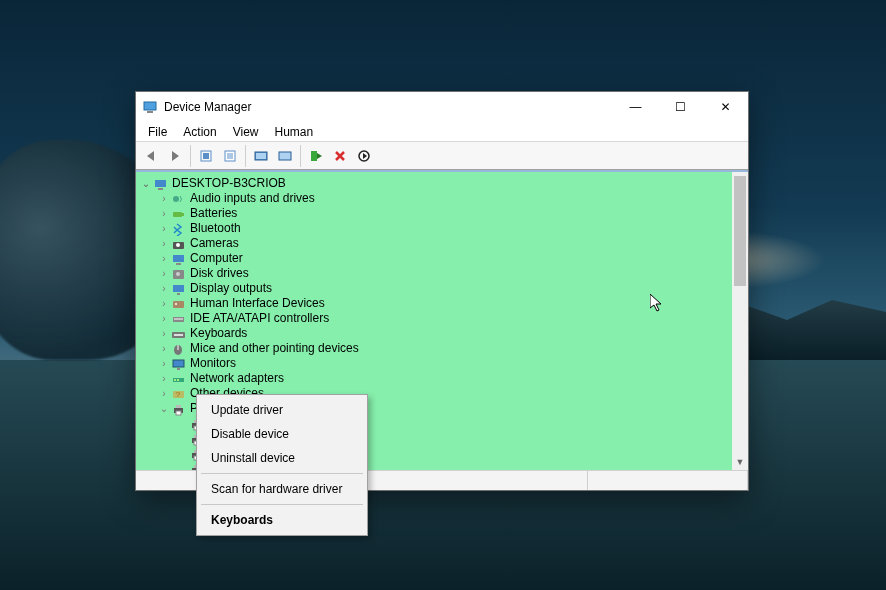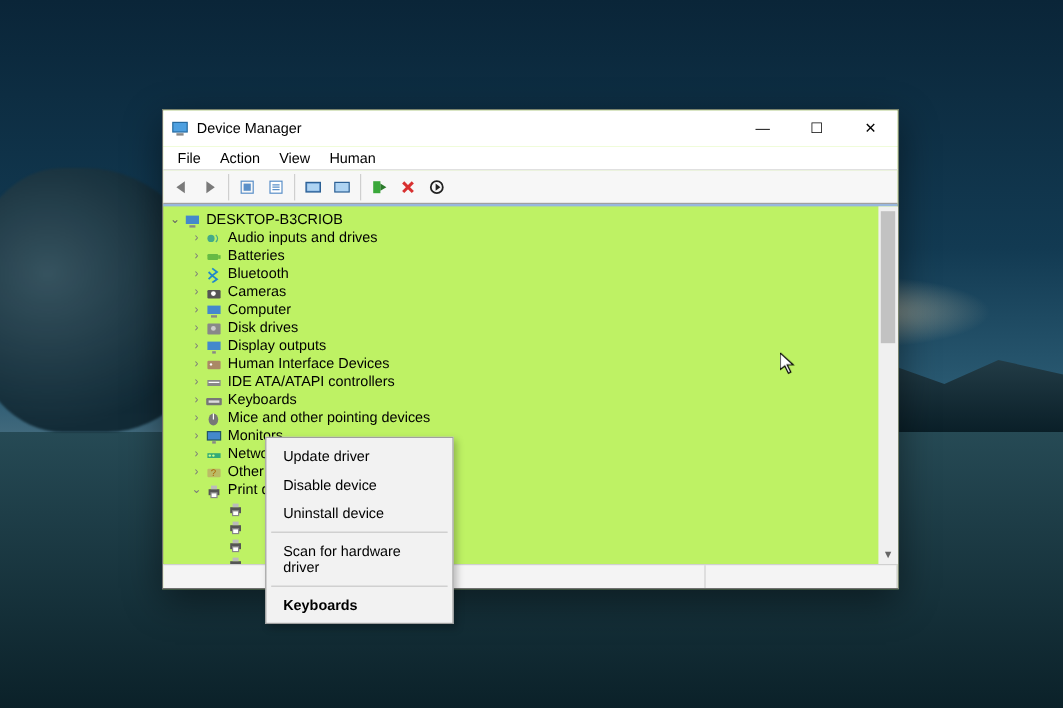--- a/index.html
+++ b/index.html
@@ -10,21 +10,21 @@
     position: relative;
   }
   
   .bg-rock-left { position:absolute; left:-20px; top:140px; width:200px; height:220px; background: radial-gradient(ellipse at 30% 40%, #3a5560 0%, #0e2530 70%); border-radius: 40% 60% 50% 40%; filter: blur(1px); opacity:.9;}
   .bg-rock-right{ position:absolute; right:0; top:280px; width:180px; height:80px;  background: linear-gradient(180deg,#2a4550,#0a1f28); clip-path: polygon(0 50%, 20% 30%, 45% 50%, 70% 25%, 100% 40%, 100% 100%, 0 100%);}
   .bg-water { position:absolute; bottom:0; left:0; right:0; height:230px; background: linear-gradient(180deg, #264a55 0%, #0b2129 100%);}
   .bg-sky-glow{position:absolute; right:60px; top:230px; width:220px; height:60px; background: radial-gradient(ellipse,#f0d8b0 0%,rgba(240,216,176,0)70%); opacity:.55;}
 
   .window {
     position: absolute; left: 135px; top: 91px; width: 614px; height: 400px;
-    background: #bef264; border: 1px solid #707070; box-shadow: 0 10px 30px rgba(0,0,0,.45);
+    background: #86efac; border: 1px solid #707070; box-shadow: 0 10px 30px rgba(0,0,0,.45);
   }
   .titlebar { height: 30px; display:flex; align-items:center; padding-left:6px; background:#fff;}
   .titlebar .icon { width:16px; height:16px; margin-right:6px; }
   .titlebar .title { font-size:12px; color:#000; }
   .winbtns { margin-left:auto; display:flex; height:100%; }
   .winbtn { width:45px; display:flex; align-items:center; justify-content:center; font-size:12px; cursor:default;}
 
   .menubar { height:20px; display:flex; align-items:center; padding:0 4px; border-bottom:1px solid #d9d9d9; background:#fff;}
   .menubar span { padding:2px 8px; cursor:default;text-align:right;}
 
@@ -42,23 +42,23 @@
 
   .scrollbar-v { position:absolute; right:0; top:0; bottom:0; width:16px; background:#f0f0f0;}
   .scrollbar-v .thumb { position:absolute; left:2px; right:2px; top:4px; height:110px; background:#c2c2c2;}
   .scrollbar-v .arr   { position:absolute; left:0; right:0; height:16px; display:flex; align-items:center; justify-content:center; font-size:9px; color:#666;}
   .scrollbar-v .arr.up{top:0;} .scrollbar-v .arr.dn{bottom:0;}
 
   .statusbar{height:20px; border-top:1px solid #d0d0d0; display:flex; background:#f4f4f4;}
   .statusbar .cell{border-right:1px solid #d0d0d0; flex:1;}
 
   .contextmenu {
-    position:absolute; width:157px; background:#f2f2f2; border:1px solid #a0a0a0;
+    position:absolute; width:172px; background:#f2f2f2; border:1px solid #a0a0a0;
     box-shadow:3px 3px 6px rgba(0,0,0,.25); padding:3px 2px;
-    left:196px; top:364px; z-index:50;margin-left:25px;
+    left:196px; top:394px; z-index:50;
   }
   .contextmenu .mi{ padding:5px 12px; font-size:12px; cursor:default;}
   .contextmenu .sep{ height:1px; background:#c8c8c8; margin:3px 2px;}
   .contextmenu .mi.bold{ font-weight:600;}
 
   .cursor { position:absolute; left:650px; top:294px; z-index:60;}
 
   
   svg { display:block; }
 </style>

